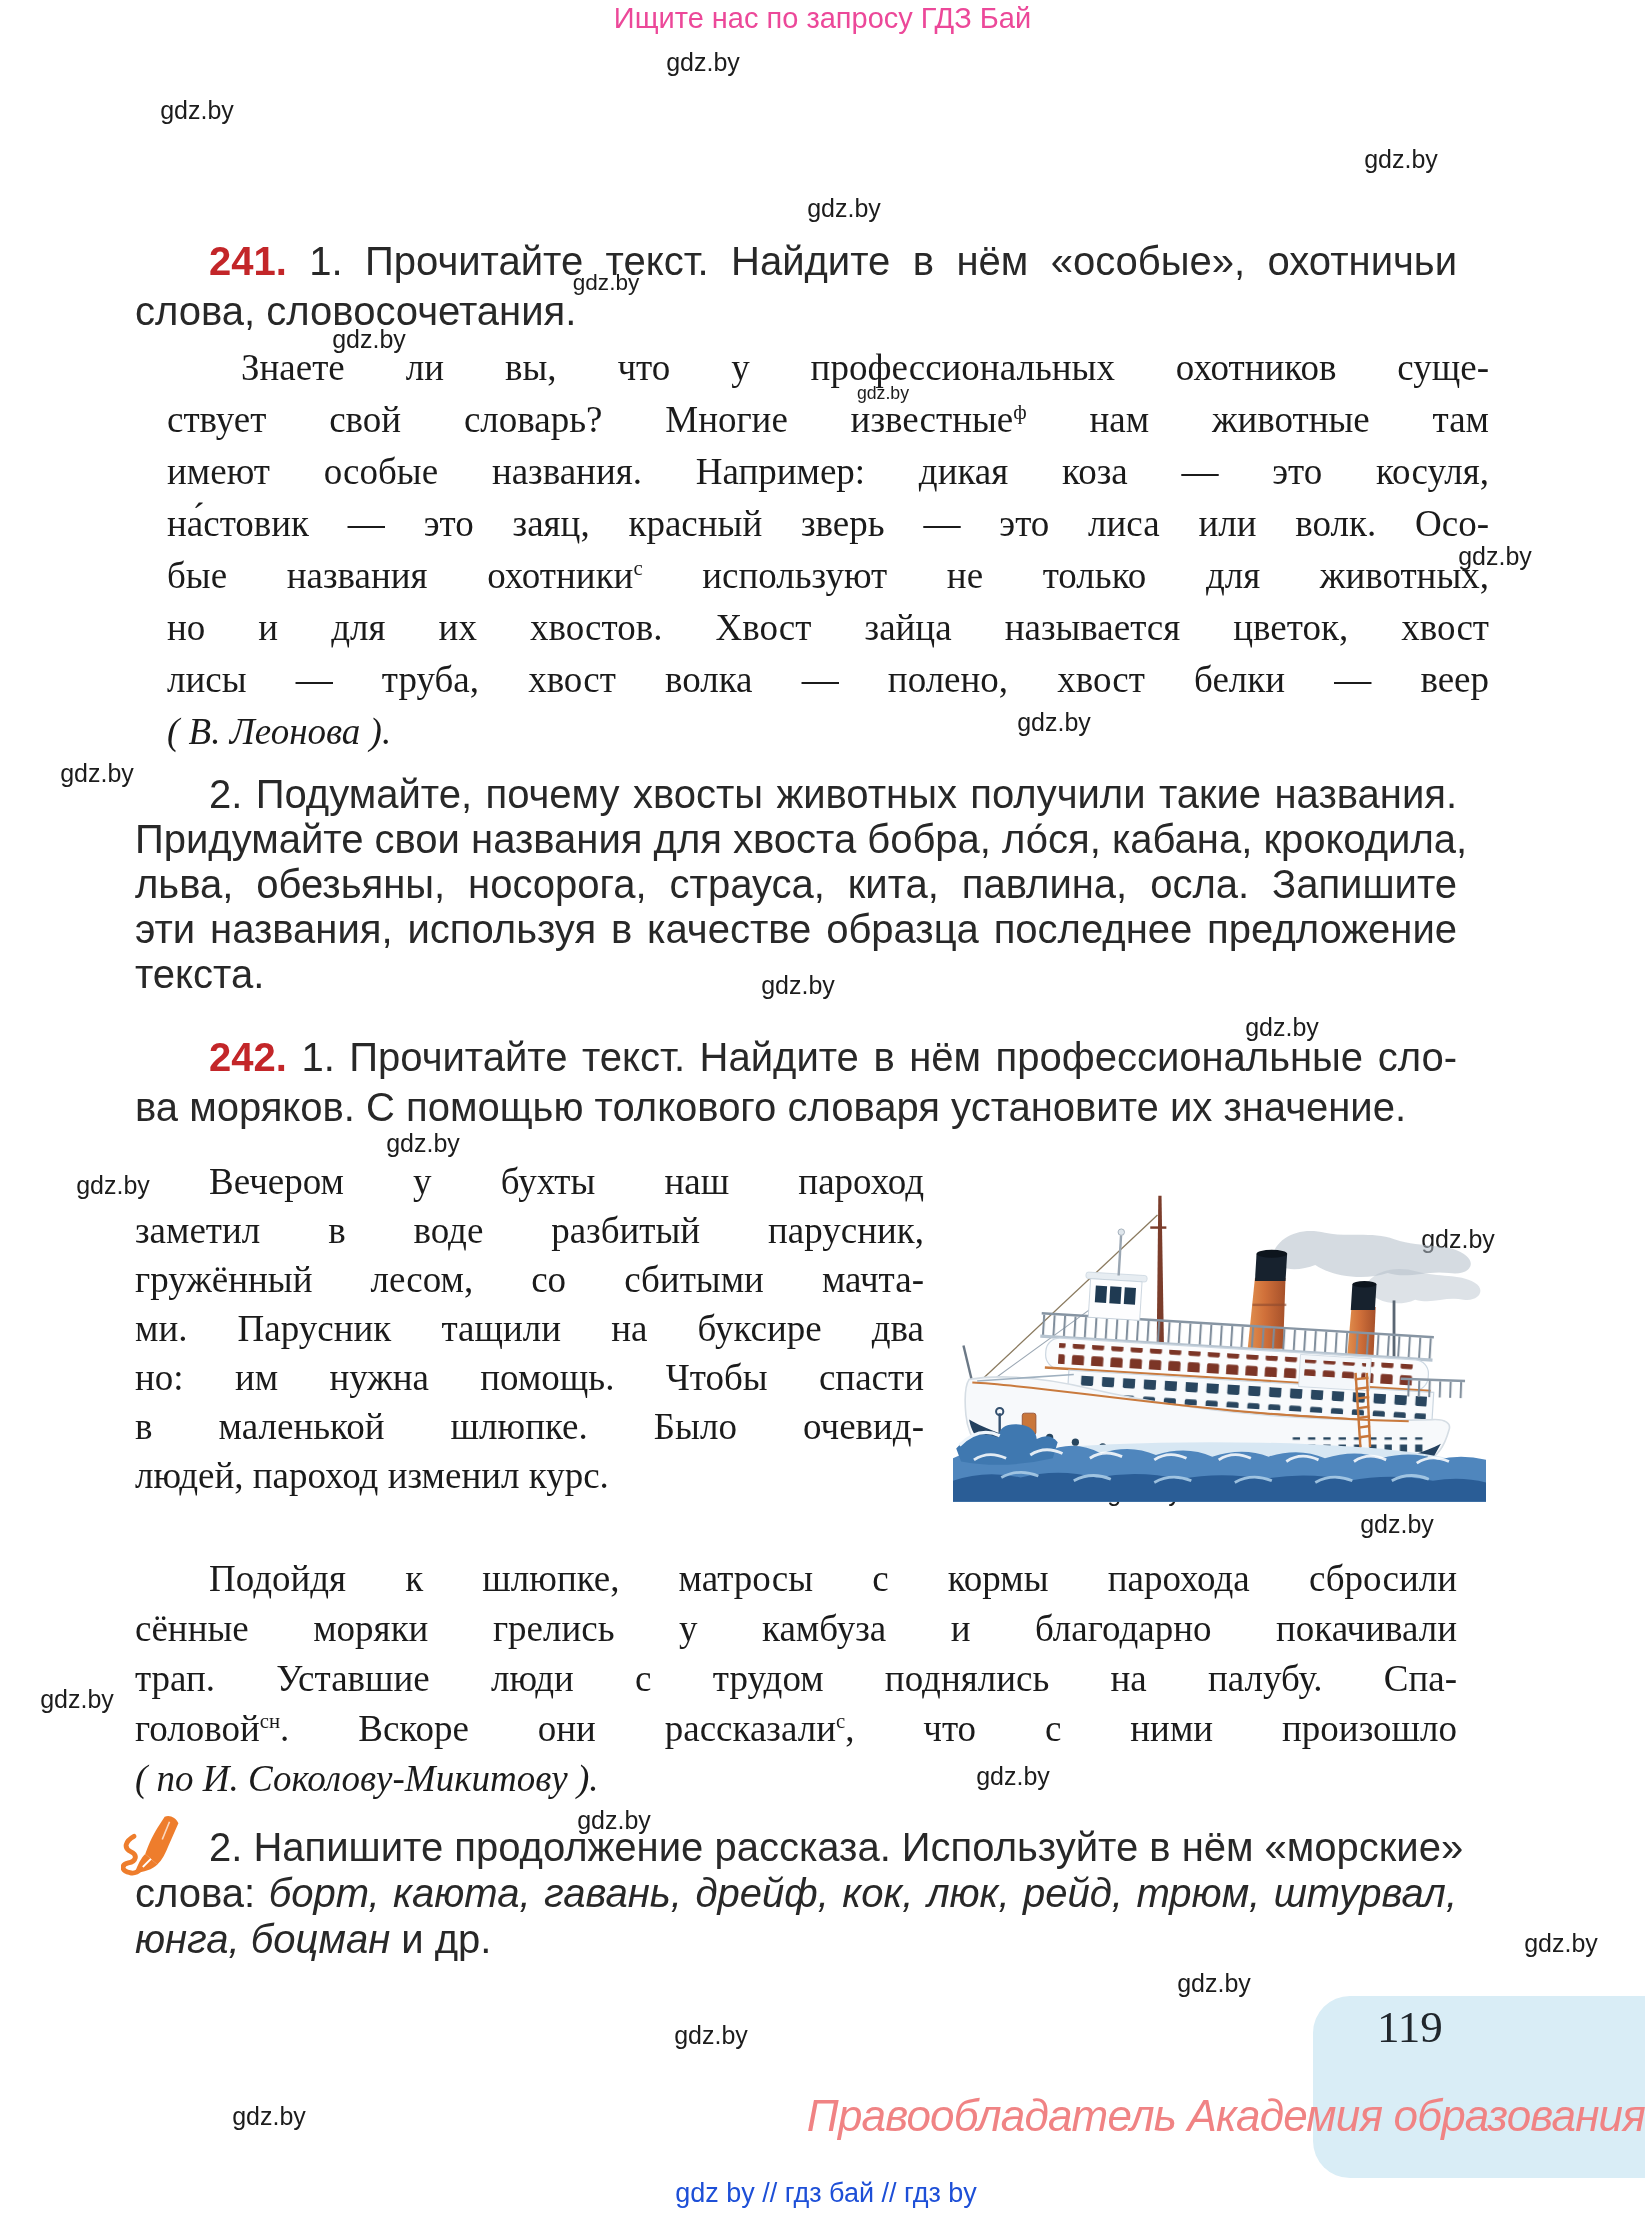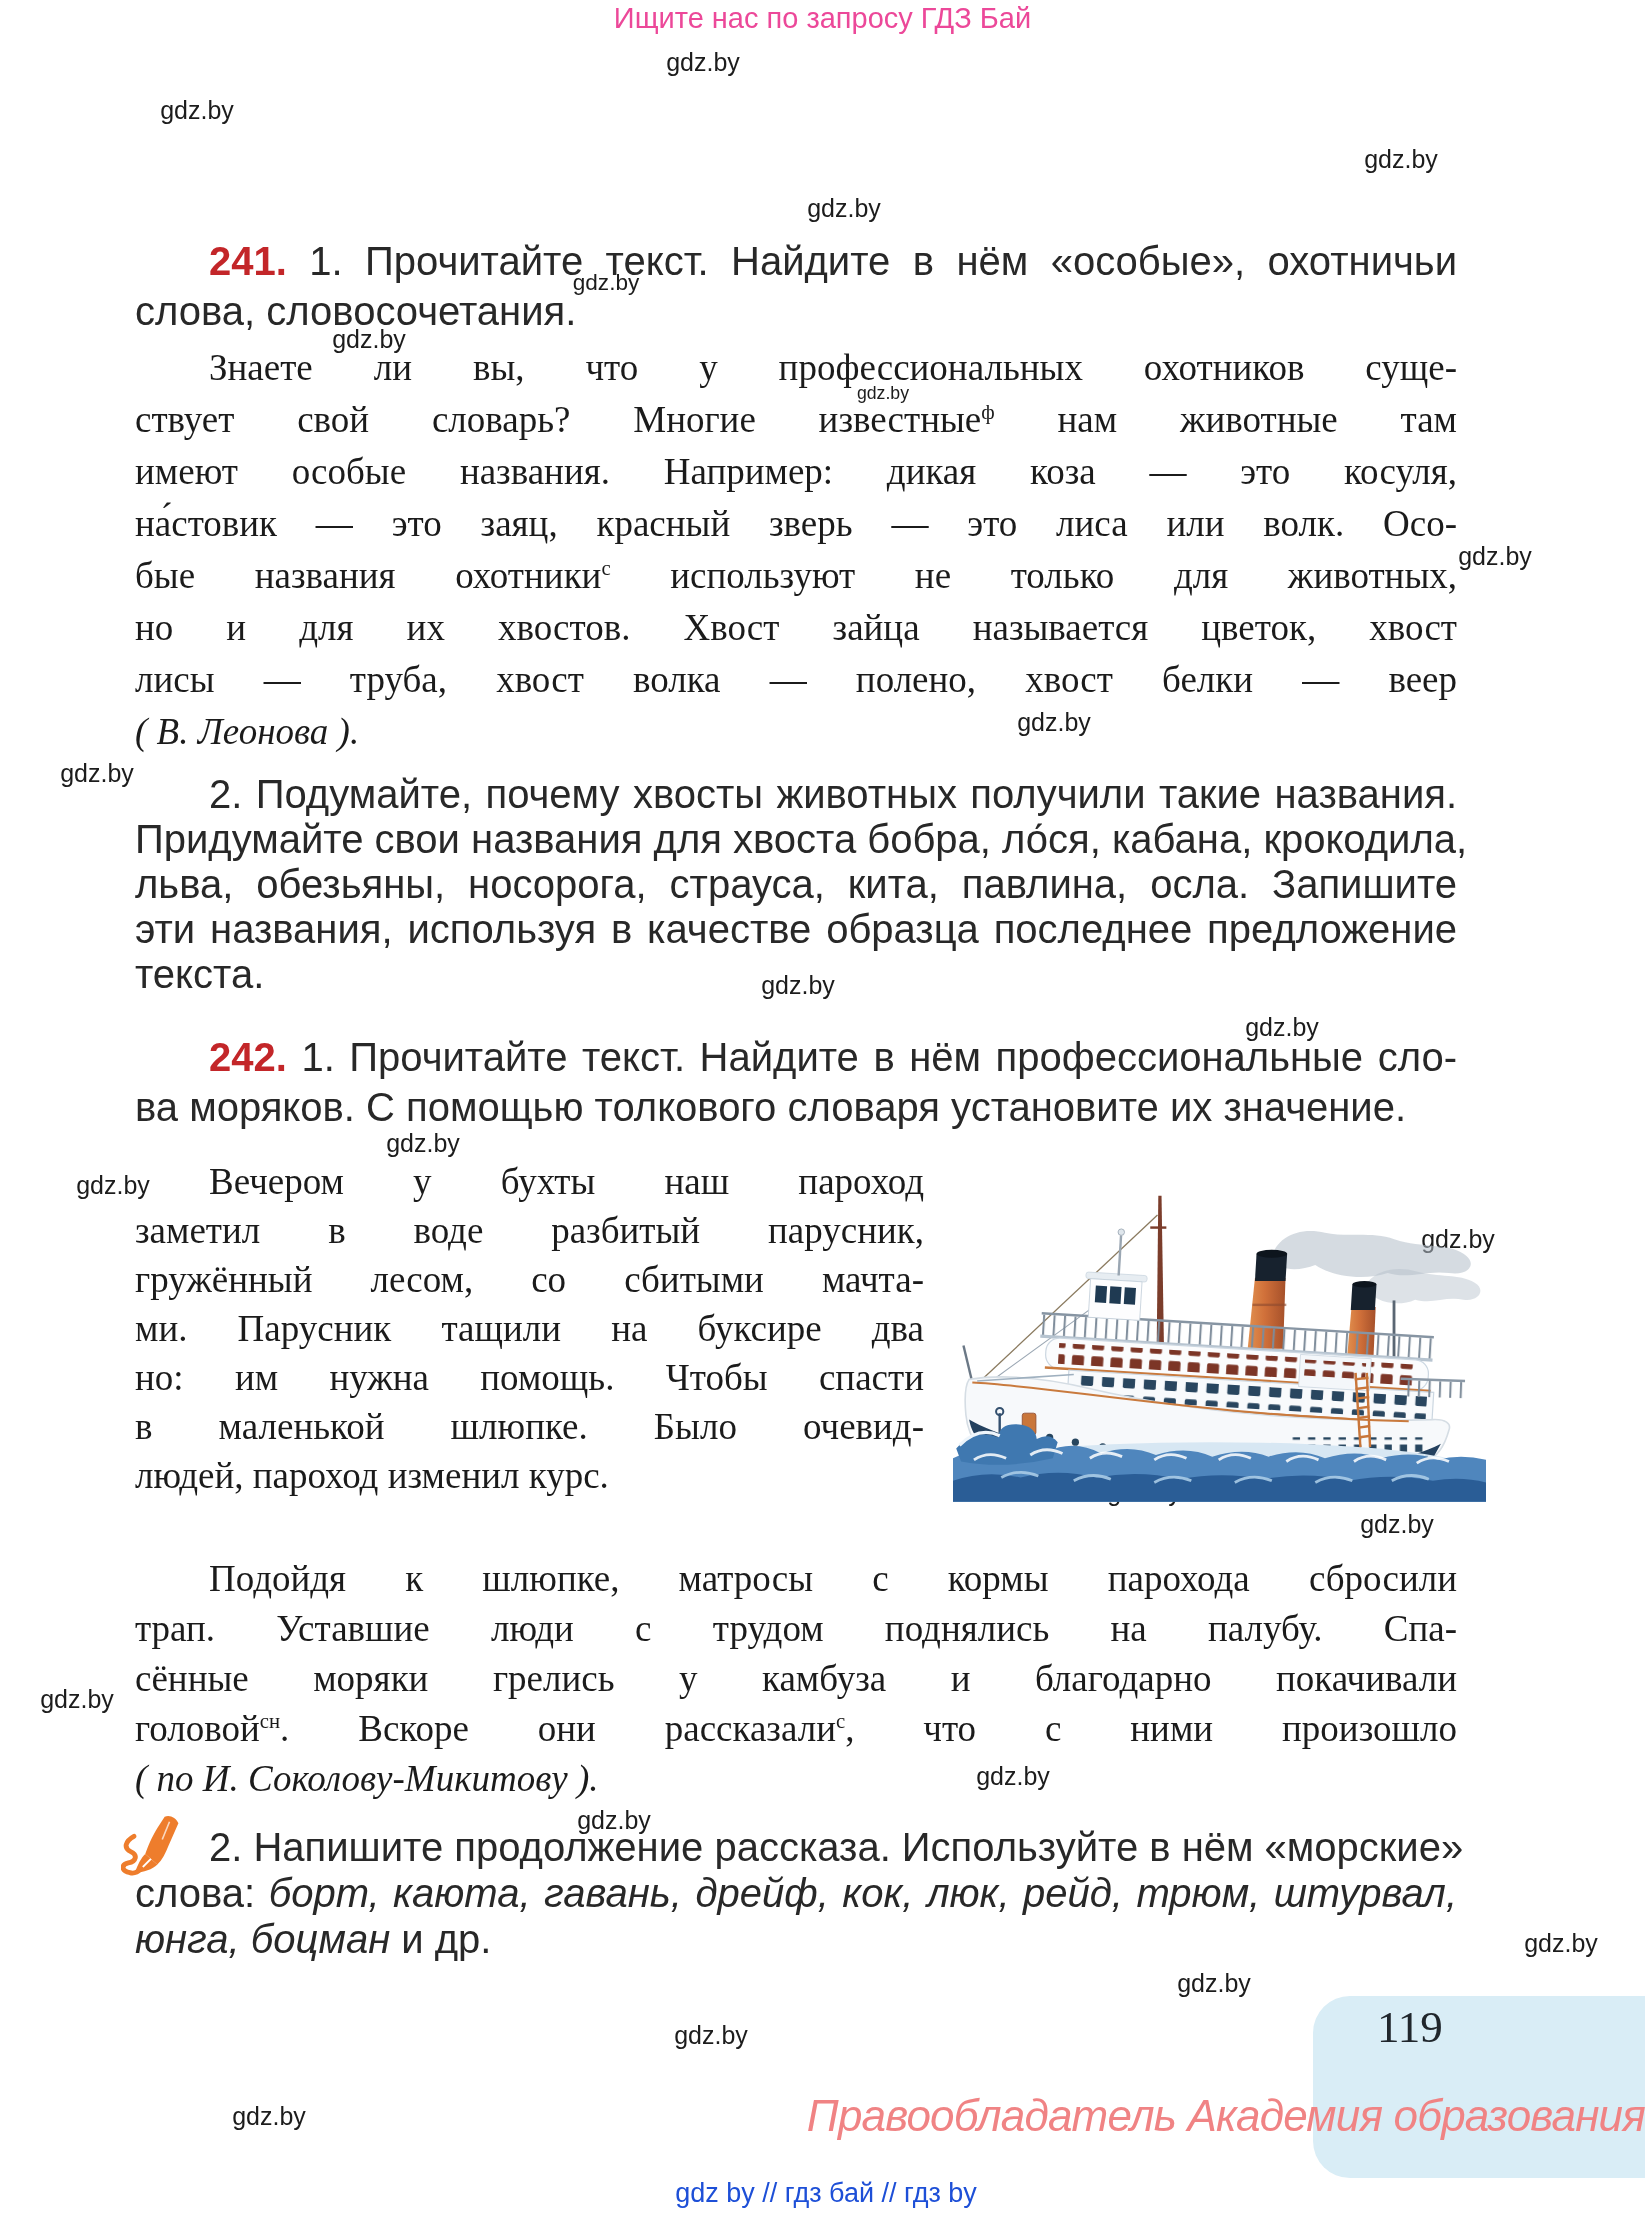--- a/index.html
+++ b/index.html
@@ -89,21 +89,21 @@
     <span class="wm" style="left: 1214px; top: 1983px;">gdz.by</span>
     <span class="wm" style="left: 711px; top: 2035px;">gdz.by</span>
     <span class="wm" style="left: 269px; top: 2116px;">gdz.by</span>
   </div>
 
 <div class="block sans lh62" style="top:236px;">
     <div class="tline ind"><span class="num">241.</span><span> 1. Прочитайте текст. Найдите в нём «особые», охотничьи</span></div>
     <div class="tline left"><span>слова, словосочетания.</span></div>
   </div>
 
-<div class="block serif" style="top:342px;">
+<div class="block serif" style="top:342px;margin-left:32px;">
     <div class="tline ind"><span>Знаете ли вы, что у профессиональных охотников суще-</span></div>
     <div class="tline"><span>ствует свой словарь? Многие известные</span><span class="sup">ф</span><span> нам животные там</span></div>
     <div class="tline"><span>имеют особые названия. Например: дикая коза — это косуля,</span></div>
     <div class="tline"><span>на́стовик — это заяц, красный зверь — это лиса или волк. Осо-</span></div>
     <div class="tline"><span>бые названия охотники</span><span class="sup">с</span><span> используют не только для животных,</span></div>
     <div class="tline"><span>но и для их хвостов. Хвост зайца называется цветок, хвост</span></div>
     <div class="tline"><span>лисы — труба, хвост волка — полено, хвост белки — веер</span></div>
     <div class="tline left"><span class="i">( В. Леонова ).</span></div>
   </div>
 
@@ -239,22 +239,22 @@
     <path d="M4,332 Q26,306 56,318 Q58,300 82,302 Q102,304 104,320 Q120,312 130,324 L124,344 Q64,358 10,348 Z" fill="#3f78b0"></path>
     <path d="M8,328 Q32,304 58,316" stroke="#eef5fb" stroke-width="4" fill="none"></path>
     <path d="M26,346 q18,-12 40,-2 M96,340 q18,-12 40,-2 M170,344 q18,-12 40,-2 M250,346 q18,-12 40,-2 M330,346 q18,-12 40,-2 M414,348 q18,-12 40,-2 M498,348 q18,-12 40,-2 M576,350 q18,-12 40,-2" stroke="#ffffff" stroke-width="3.5" fill="none" opacity="0.85"></path>
     <path d="M60,368 q22,-12 46,-2 M150,372 q22,-12 46,-2 M250,374 q22,-12 46,-2 M350,374 q22,-12 46,-2 M450,374 q22,-12 46,-2 M545,372 q22,-12 46,-2" stroke="#a9cbe6" stroke-width="3.5" fill="none" opacity="0.9"></path>
   </g>
 </svg>
 </div>
 
 <div class="block serif" style="top:1554px;line-height:50px;">
     <div class="tline ind"><span>Подойдя к шлюпке, матросы с кормы парохода сбросили</span></div>
+    <div class="tline"><span>сённые моряки грелись у камбуза и благодарно покачивали</span></div>
     <div class="tline"><span>трап. Уставшие люди с трудом поднялись на палубу. Спа-</span></div>
-    <div class="tline"><span>сённые моряки грелись у камбуза и благодарно покачивали</span></div>
     <div class="tline"><span>головой</span><span class="sup">сн</span><span>. Вскоре они рассказали</span><span class="sup">с</span><span>, что с ними произошло</span></div>
     <div class="tline left"><span class="i">( по И. Соколову-Микитову ).</span></div>
   </div>
 
 <div id="pencil" class="abs">
 <svg width="76" height="76" viewBox="0 0 94 94" xmlns="http://www.w3.org/2000/svg">
   <path d="M54,6 C60,3 68,7 71,14 L59,41 C55,51 51,59 45,65 L30,52 C34,40 41,25 48,15 Z" fill="#ee7d2c"></path>
   <path d="M30,52 L45,65 C39,71 28,75 17,75 C21,65 24,58 30,52 Z" fill="#ee7d2c"></path>
   <path d="M37,58 L24,71" stroke="#ffffff" stroke-width="2.5"></path>
   <path d="M60,12 L51,34" stroke="#ffffff" stroke-width="2" opacity="0.7"></path>

